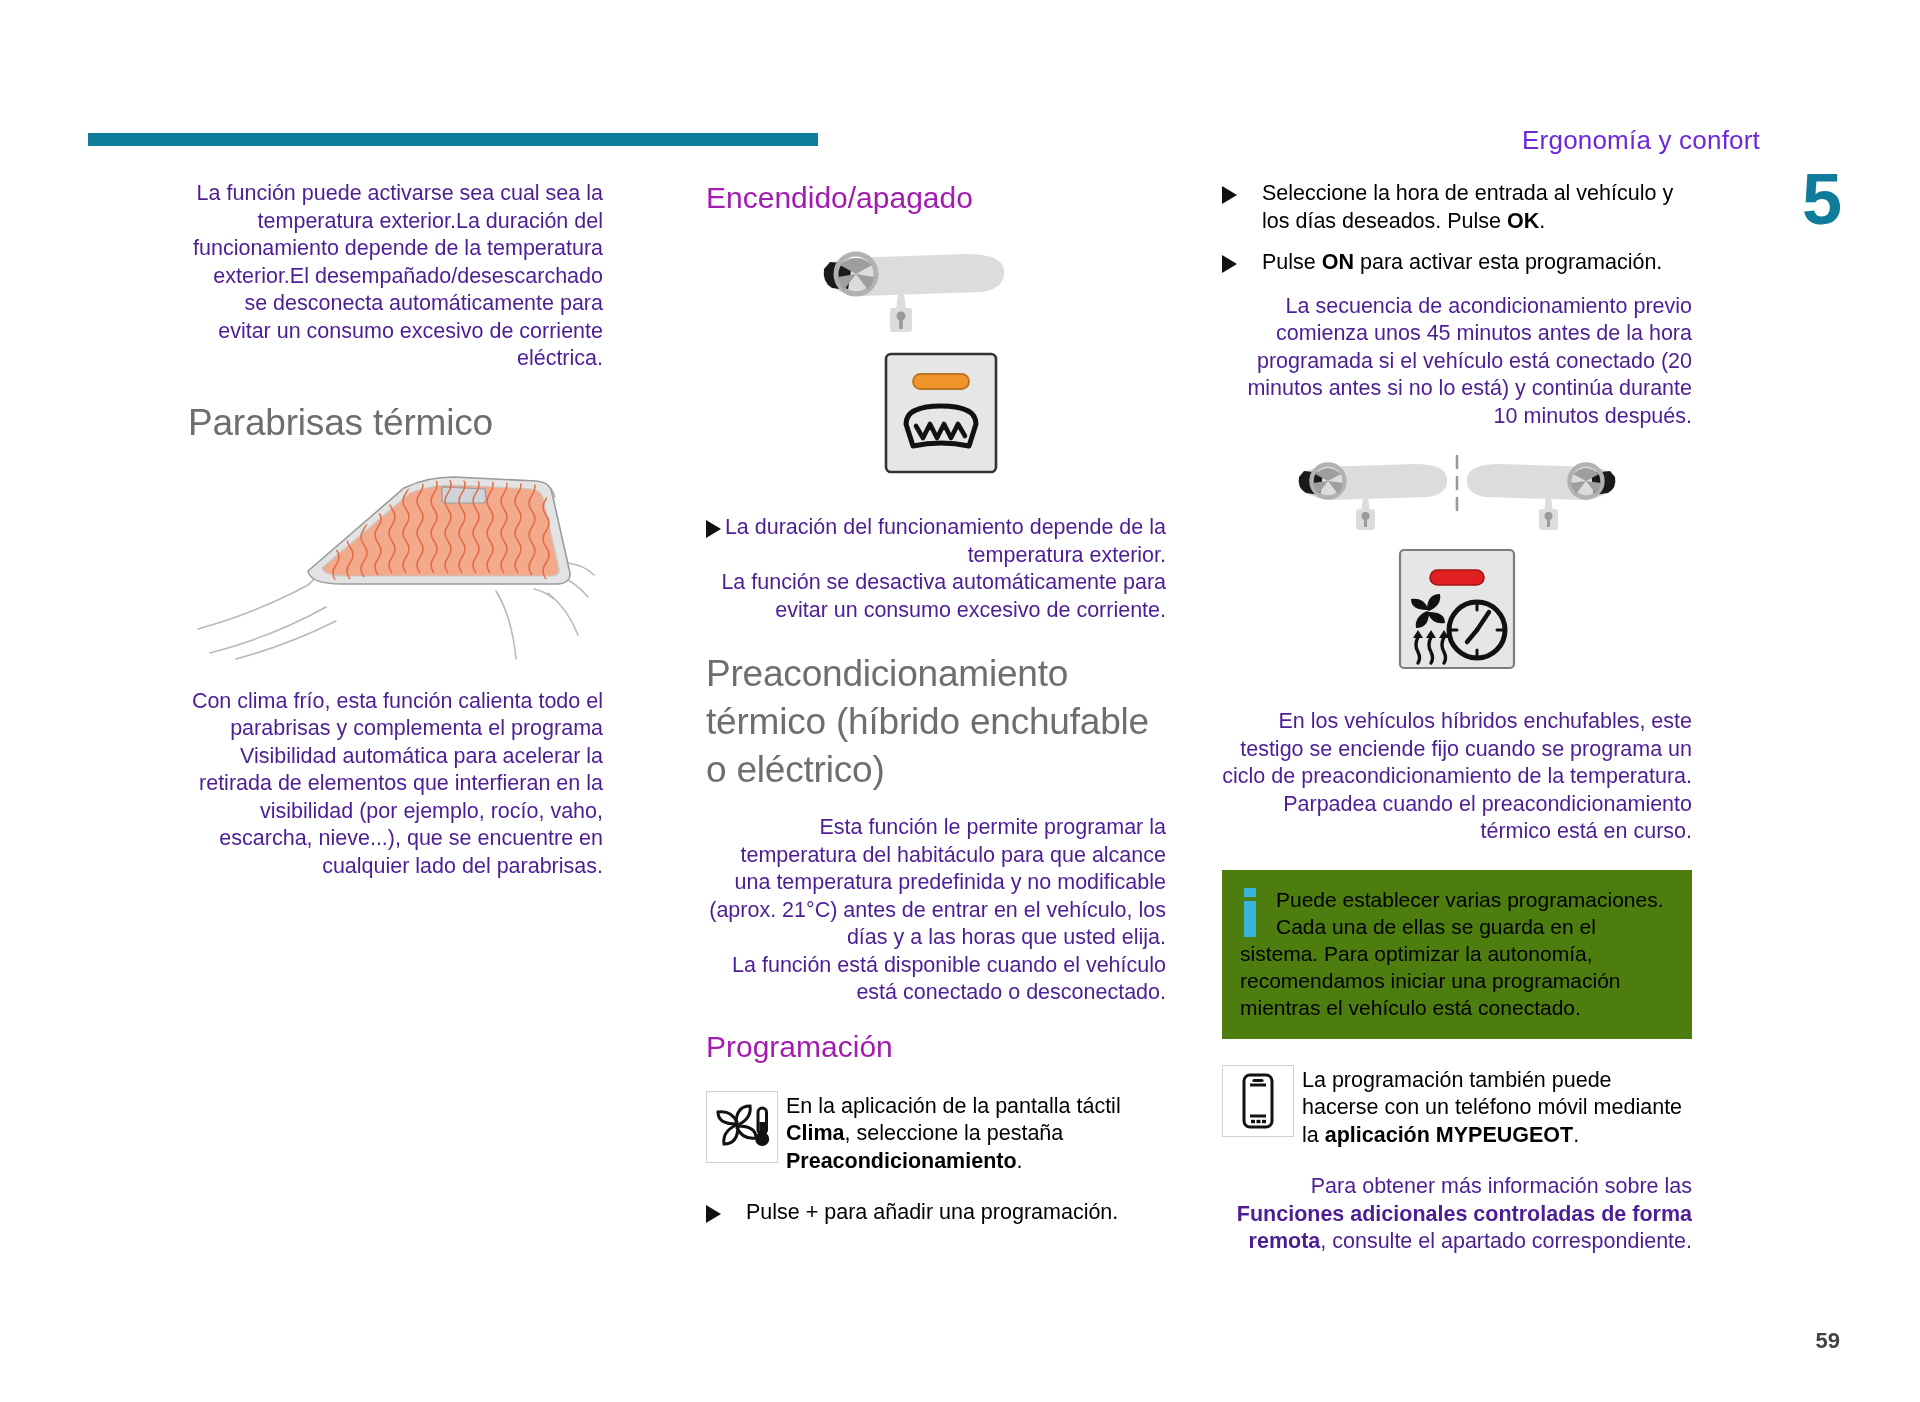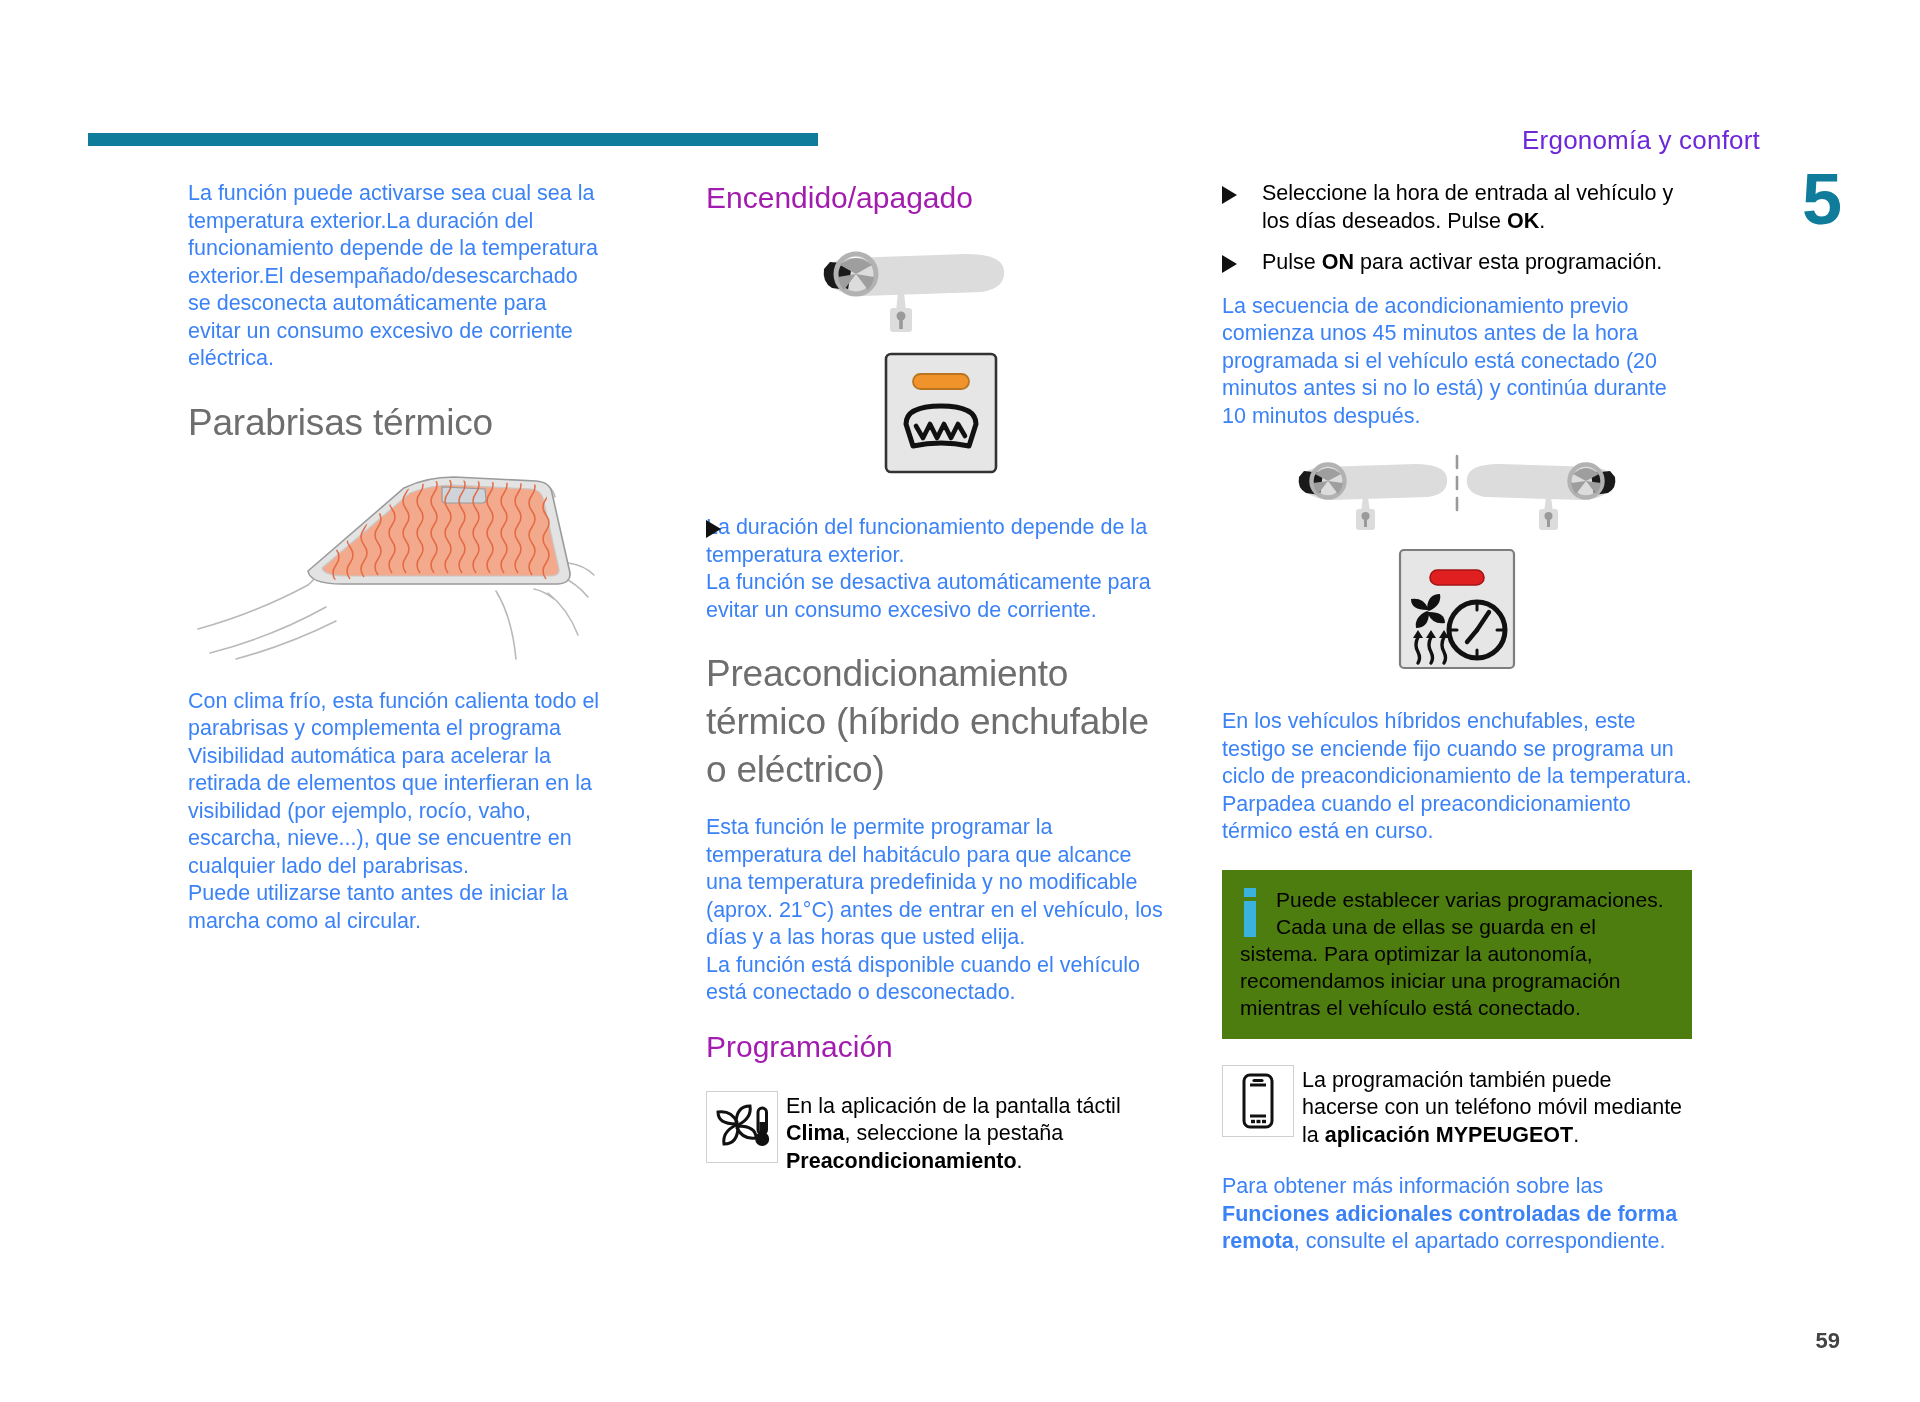--- a/index.html
+++ b/index.html
@@ -65,21 +65,22 @@
   }
   .col-1 { left: 188px;  width: 415px; }
   .col-2 { left: 706px;  width: 460px; }
   .col-3 { left: 1222px; width: 470px; }
 
   
   p.body {
     font-size: 21.5px;
     line-height: 27.5px;
     margin: 0 0 22px 0;
-    color: #3b82f6;
+    color: #4c1d95;
+    text-align: right;
   }
   p.body.tight { margin-bottom: 0; }
 
   h2.section {
     font-size: 37px;
     font-weight: normal;
     color: #6e6e6e;
     margin: 26px 0 20px 0;
     line-height: 48px;
     letter-spacing: -0.2px;
@@ -218,21 +219,20 @@
           <path d="M294 10 q6 8 0 16 q-6 8 0 16 q6 8 0 16 q-6 8 0 16 q6 8 0 16 q-6 8 0 16"></path>
           <path d="M308 10 q6 8 0 16 q-6 8 0 16 q6 8 0 16 q-6 8 0 16 q6 8 0 16 q-6 8 0 16"></path>
           <path d="M322 10 q6 8 0 16 q-6 8 0 16 q6 8 0 16 q-6 8 0 16 q6 8 0 16 q-6 8 0 16"></path>
           <path d="M336 12 q6 8 0 16 q-6 8 0 16 q6 8 0 16 q-6 8 0 16 q6 8 0 16 q-6 8 0 16"></path>
           <path d="M350 16 q6 8 0 16 q-6 8 0 16 q6 8 0 16 q-6 8 0 16 q6 8 0 16 q-6 8 0 16"></path>
         </g>
       </svg>
     </div>
 
     <p class="body tight">Con clima frío, esta función calienta todo el parabrisas y complementa el programa Visibilidad automática para acelerar la retirada de elementos que interfieran en la visibilidad (por ejemplo, rocío, vaho, escarcha, nieve...), que se encuentre en cualquier lado del parabrisas.</p>
-    <p class="body">Puede utilizarse tanto antes de iniciar la marcha como al circular.</p>
   </div>
 
   <div class="col col-2">
 
     <h3 class="sub first">Encendido/apagado</h3>
 
     <div class="illus-wrap">
       <svg class="illus" width="260" height="250" viewBox="0 0 260 250">
 
         <g>
@@ -285,20 +285,24 @@
           </g>
 
           <rect x="44" y="8" width="8.5" height="26" rx="4.2" fill="none" stroke="#111" stroke-width="3"></rect>
           <circle cx="48.2" cy="39" r="7" fill="#111"></circle>
           <rect x="45.4" y="22" width="5.6" height="18" fill="#111"></rect>
         </svg>
       </div>
       <div class="note-txt"><span>En la aplicación de la pantalla táctil </span><b>Clima</b><span>, seleccione la pestaña </span><b>Preacondicionamiento</b><span>.</span></div>
     </div>
 
+    <div class="bullet">
+      <span class="tri"></span>
+      <span>Pulse + para añadir una programación.</span>
+    </div>
   </div>
 
   <div class="col col-3">
 
     <div class="bullet">
       <span class="tri"></span>
       <span><span>Seleccione la hora de entrada al vehículo y los días deseados. Pulse </span><b>OK</b><span>.</span></span>
     </div>
 
     <div class="bullet">

